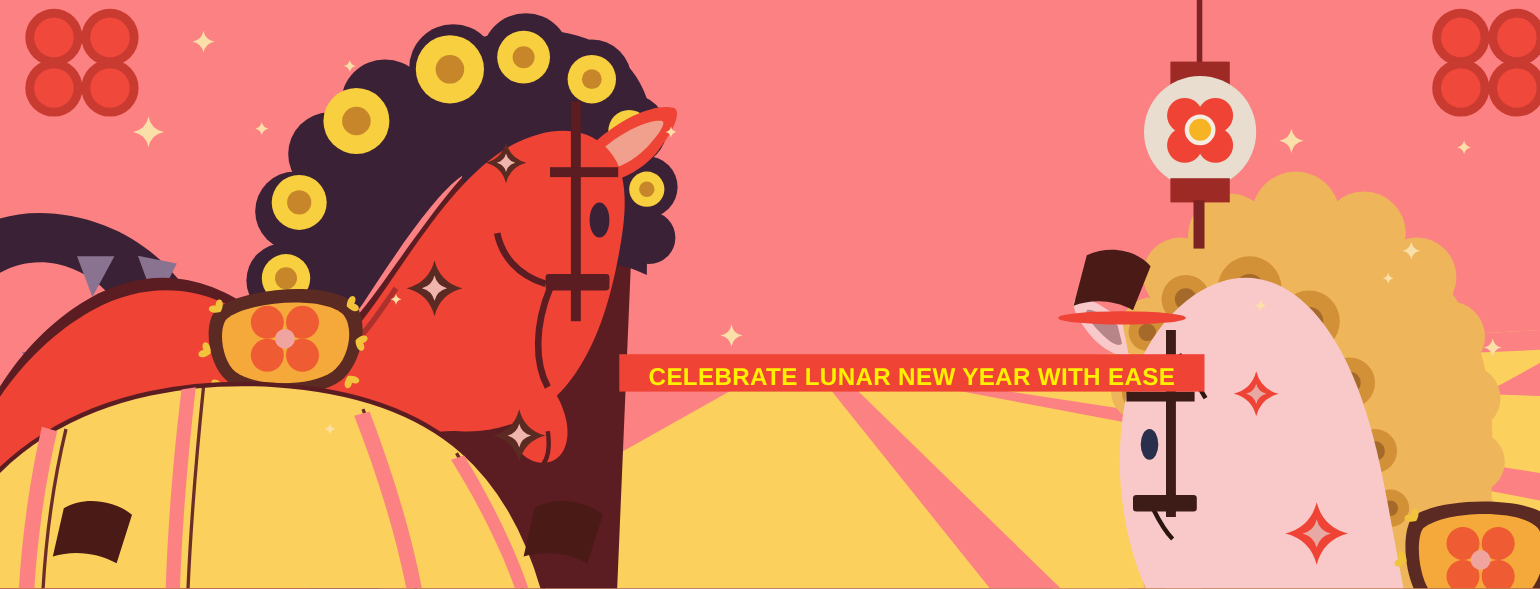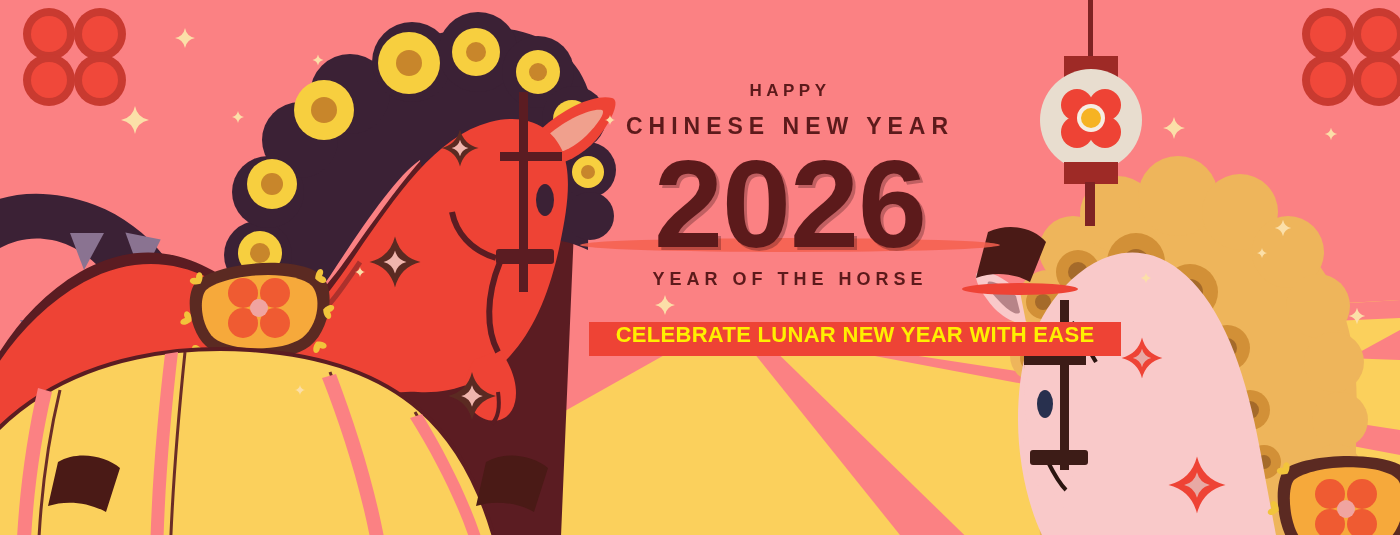--- a/index.html
+++ b/index.html
@@ -38,24 +38,24 @@
     color:#5C1A1B;line-height:1.0;
     text-shadow:3px 3px 0 rgba(40,8,10,.28);
   }
   #horse-line{
     font-size:18px;font-weight:bold;letter-spacing:5px;color:#5C1A1B;
     margin:8px 0 0 0;line-height:1;
   }
 
   
   #ribbon{
-    position:absolute;left:589px;top:322px;
+    position:absolute;left:563px;top:322px;
     width:532px;height:34px;
     background:#EE4335;
-    display:flex;align-items:flex-start;justify-content:center;
+    display:flex;align-items:flex-end;justify-content:center;
   }
   #ribbon-text{
     color:#FFF000;
     font-size:22px;font-weight:bold;letter-spacing:.3px;
     white-space:nowrap;
   }
 </style>
 </head>
 <body>
 
@@ -473,27 +473,18 @@
             <use href="#sparkle"></use>
           </g>
         <g transform="translate(610,120) scale(.5)">
             <use href="#sparkle"></use>
           </g>
       </g>
 
     </g>
   </svg>
 
-  <div id="text-block">
-    <div id="happy">HAPPY</div>
-    <div id="cny">CHINESE NEW YEAR</div>
-    <div id="year-wrap">
-      <div id="year-shadow"></div>
-      <div id="year">2026</div>
-    </div>
-    <div id="horse-line">YEAR OF THE HORSE</div>
-  </div>
 
   <div id="ribbon">
     <span id="ribbon-text">CELEBRATE LUNAR NEW YEAR WITH EASE</span>
   </div>
 
 </div>
 
 </body></html>

